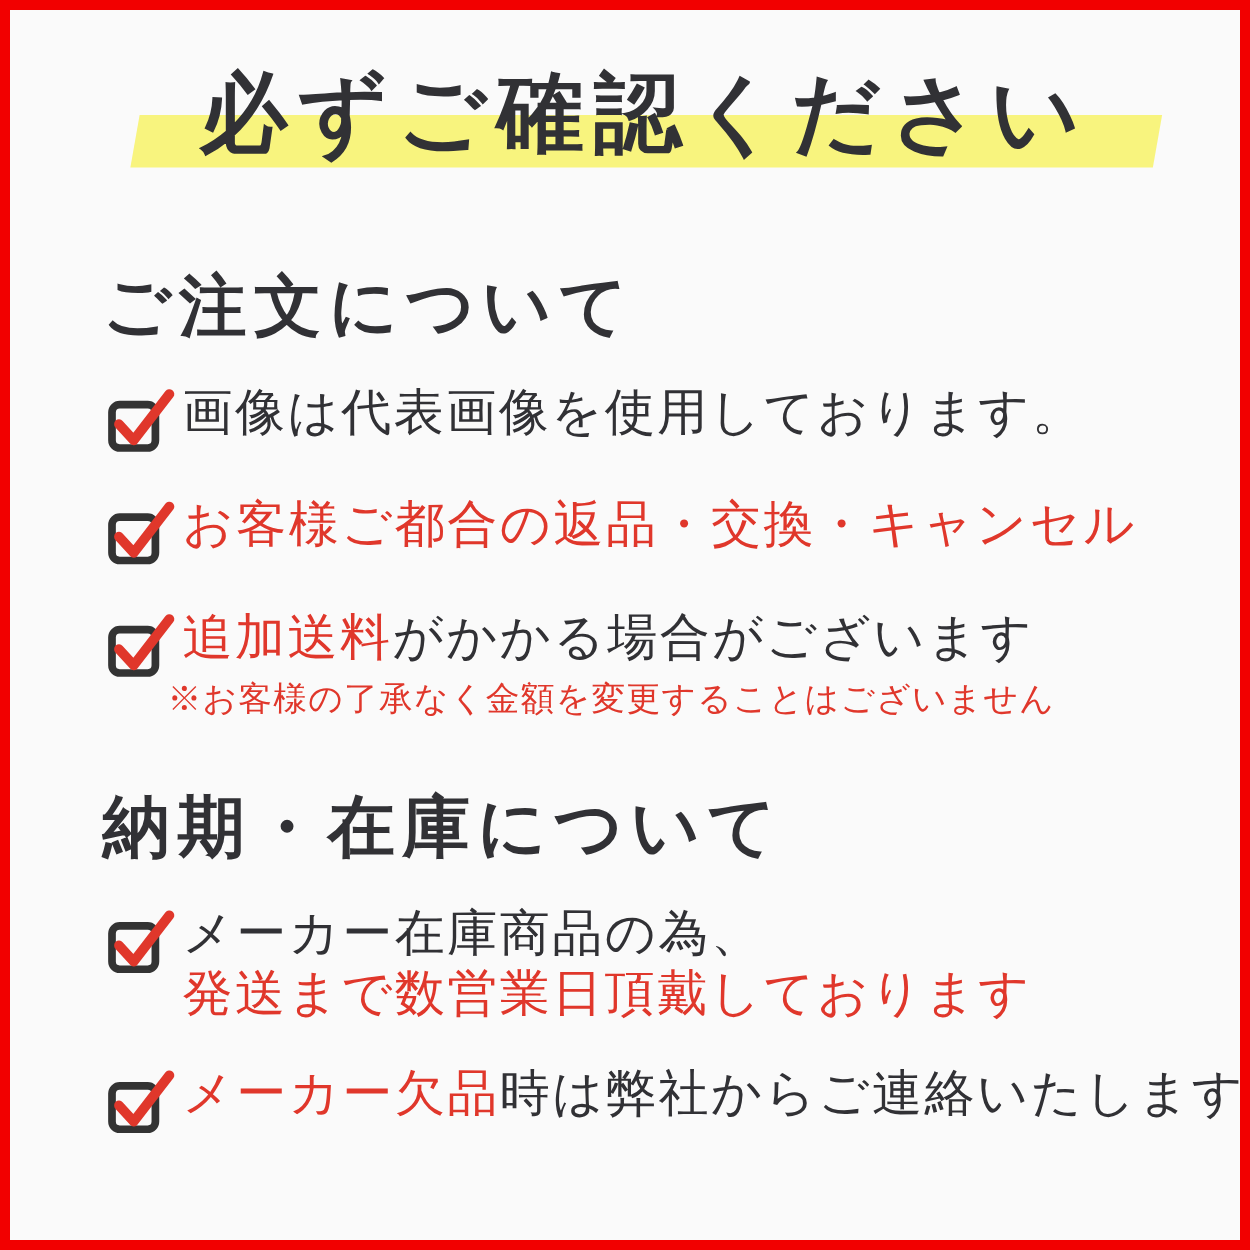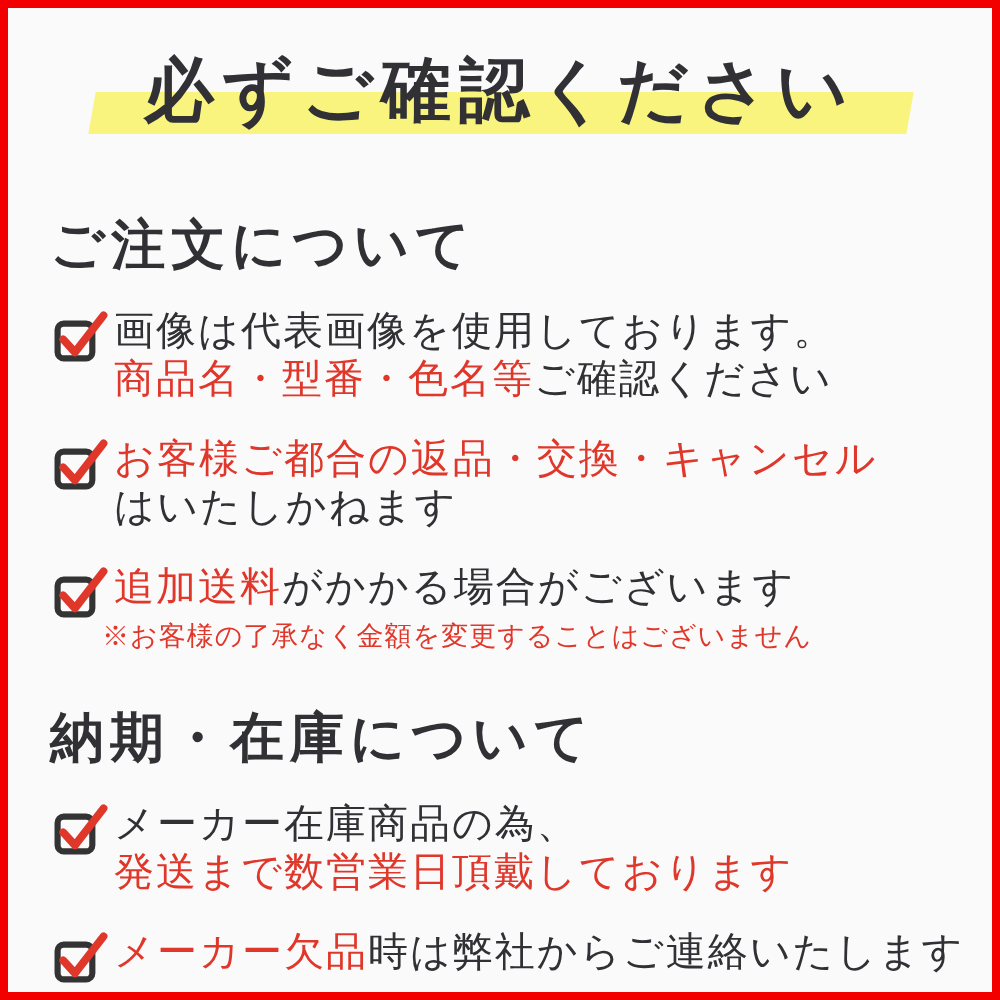--- a/index.html
+++ b/index.html
@@ -8,20 +8,21 @@
     font-family: "DejaVu Serif", "Liberation Serif", serif;
     background: #ffffff;
   }
   .frame {
     position: relative;
     width: 1000px;
     height: 1000px;
     background: var(--bg, #fafafa);
     border: 8px solid var(--border-red, #f20000);
     overflow: hidden;
+    padding-left: 32px;
   }
   
   .title-wrap {
     position: relative;
     margin: 30px auto 0;
     width: 860px;
     height: 104px;
     text-align: center;
   }
   .title-highlight {
@@ -100,33 +101,31 @@
         <h2 class="section-heading">ご注文について</h2>
         <div class="item">
           <span class="cb">
     <svg viewBox="0 0 100 100" aria-hidden="true">
       <rect x="10" y="28" width="62" height="62" rx="11" fill="none" stroke="#333333" stroke-width="11" class="cb-box"></rect>
       <polyline points="20,56 41,79 92,13" fill="none" stroke="#e0372b" stroke-width="14" stroke-linecap="round" stroke-linejoin="round" class="cb-check"></polyline>
     </svg>
   </span>
           <div class="lines">
             <p class="line"><span class="seg-dark">画像は代表画像を使用しております。</span></p>
-            <p class="line"><span class="seg-red">商品名・型番・色名等</span><span class="seg-dark">ご確認ください</span></p>
           </div>
         </div>
         <div class="item">
           <span class="cb">
     <svg viewBox="0 0 100 100" aria-hidden="true">
       <rect x="10" y="28" width="62" height="62" rx="11" fill="none" stroke="#333333" stroke-width="11" class="cb-box"></rect>
       <polyline points="20,56 41,79 92,13" fill="none" stroke="#e0372b" stroke-width="14" stroke-linecap="round" stroke-linejoin="round" class="cb-check"></polyline>
     </svg>
   </span>
           <div class="lines">
             <p class="line"><span class="seg-red">お客様ご都合の返品・交換・キャンセル</span></p>
-            <p class="line"><span class="seg-dark">はいたしかねます</span></p>
           </div>
         </div>
         <div class="item">
           <span class="cb">
     <svg viewBox="0 0 100 100" aria-hidden="true">
       <rect x="10" y="28" width="62" height="62" rx="11" fill="none" stroke="#333333" stroke-width="11" class="cb-box"></rect>
       <polyline points="20,56 41,79 92,13" fill="none" stroke="#e0372b" stroke-width="14" stroke-linecap="round" stroke-linejoin="round" class="cb-check"></polyline>
     </svg>
   </span>
           <div class="lines">

